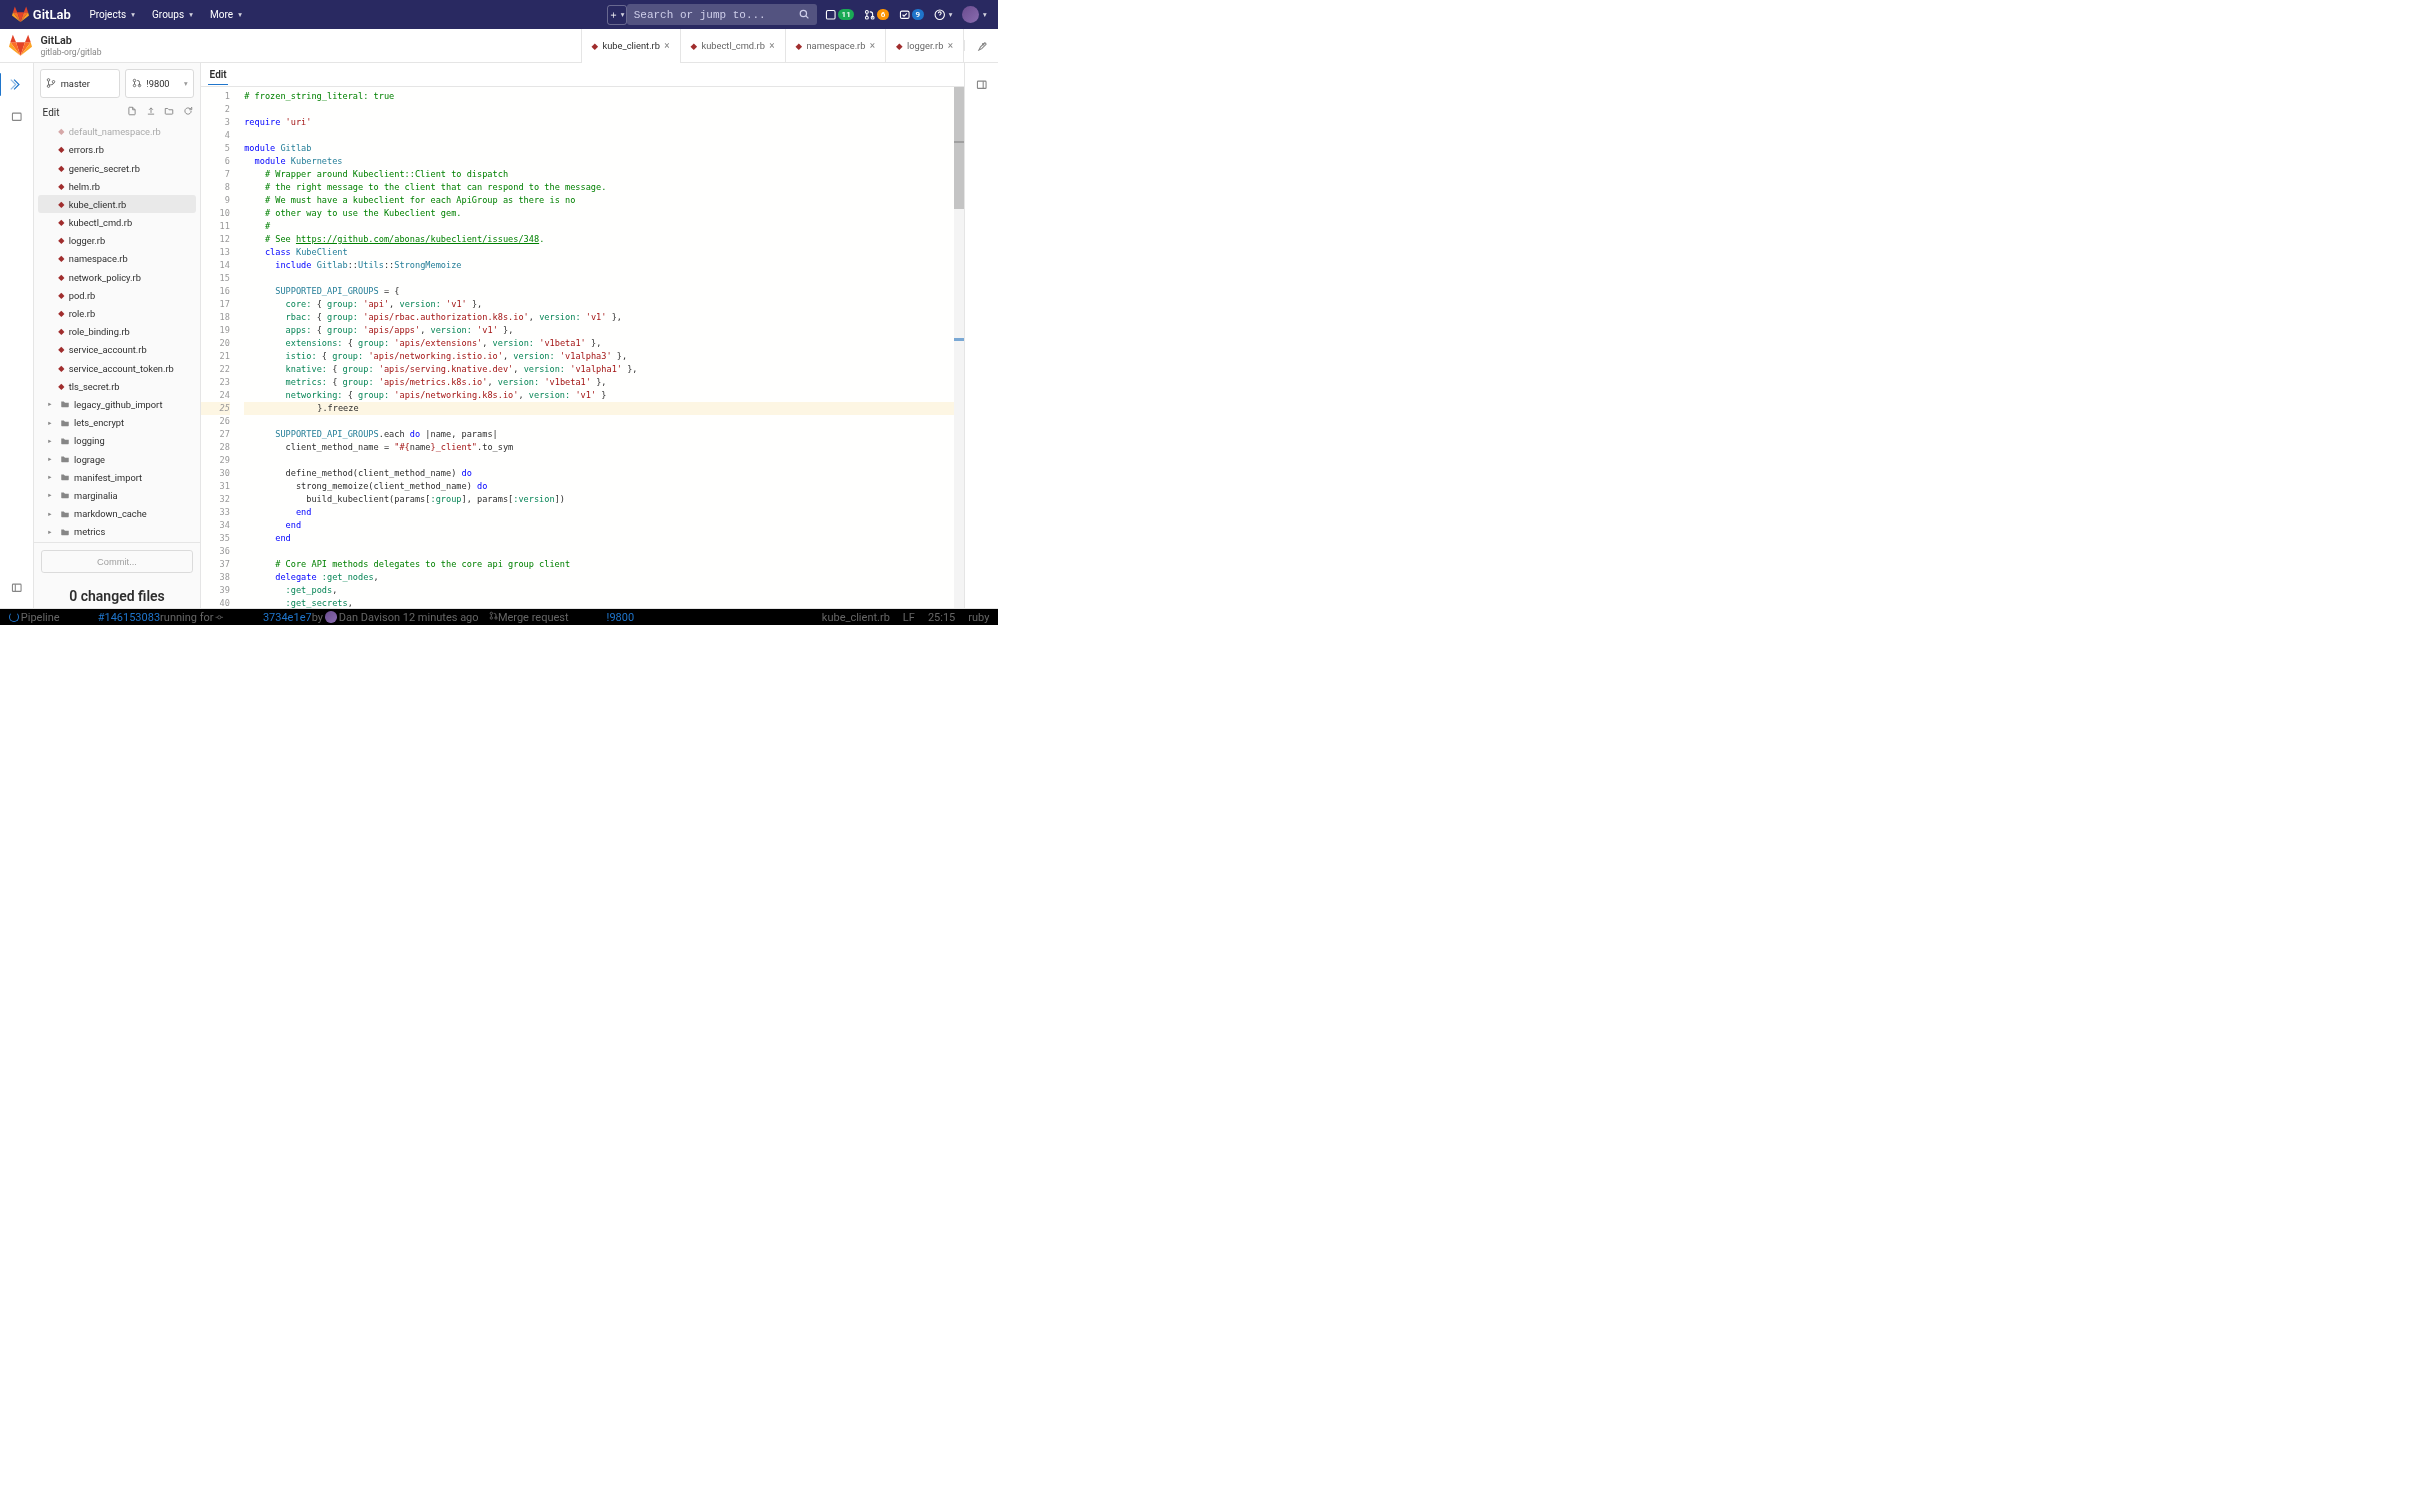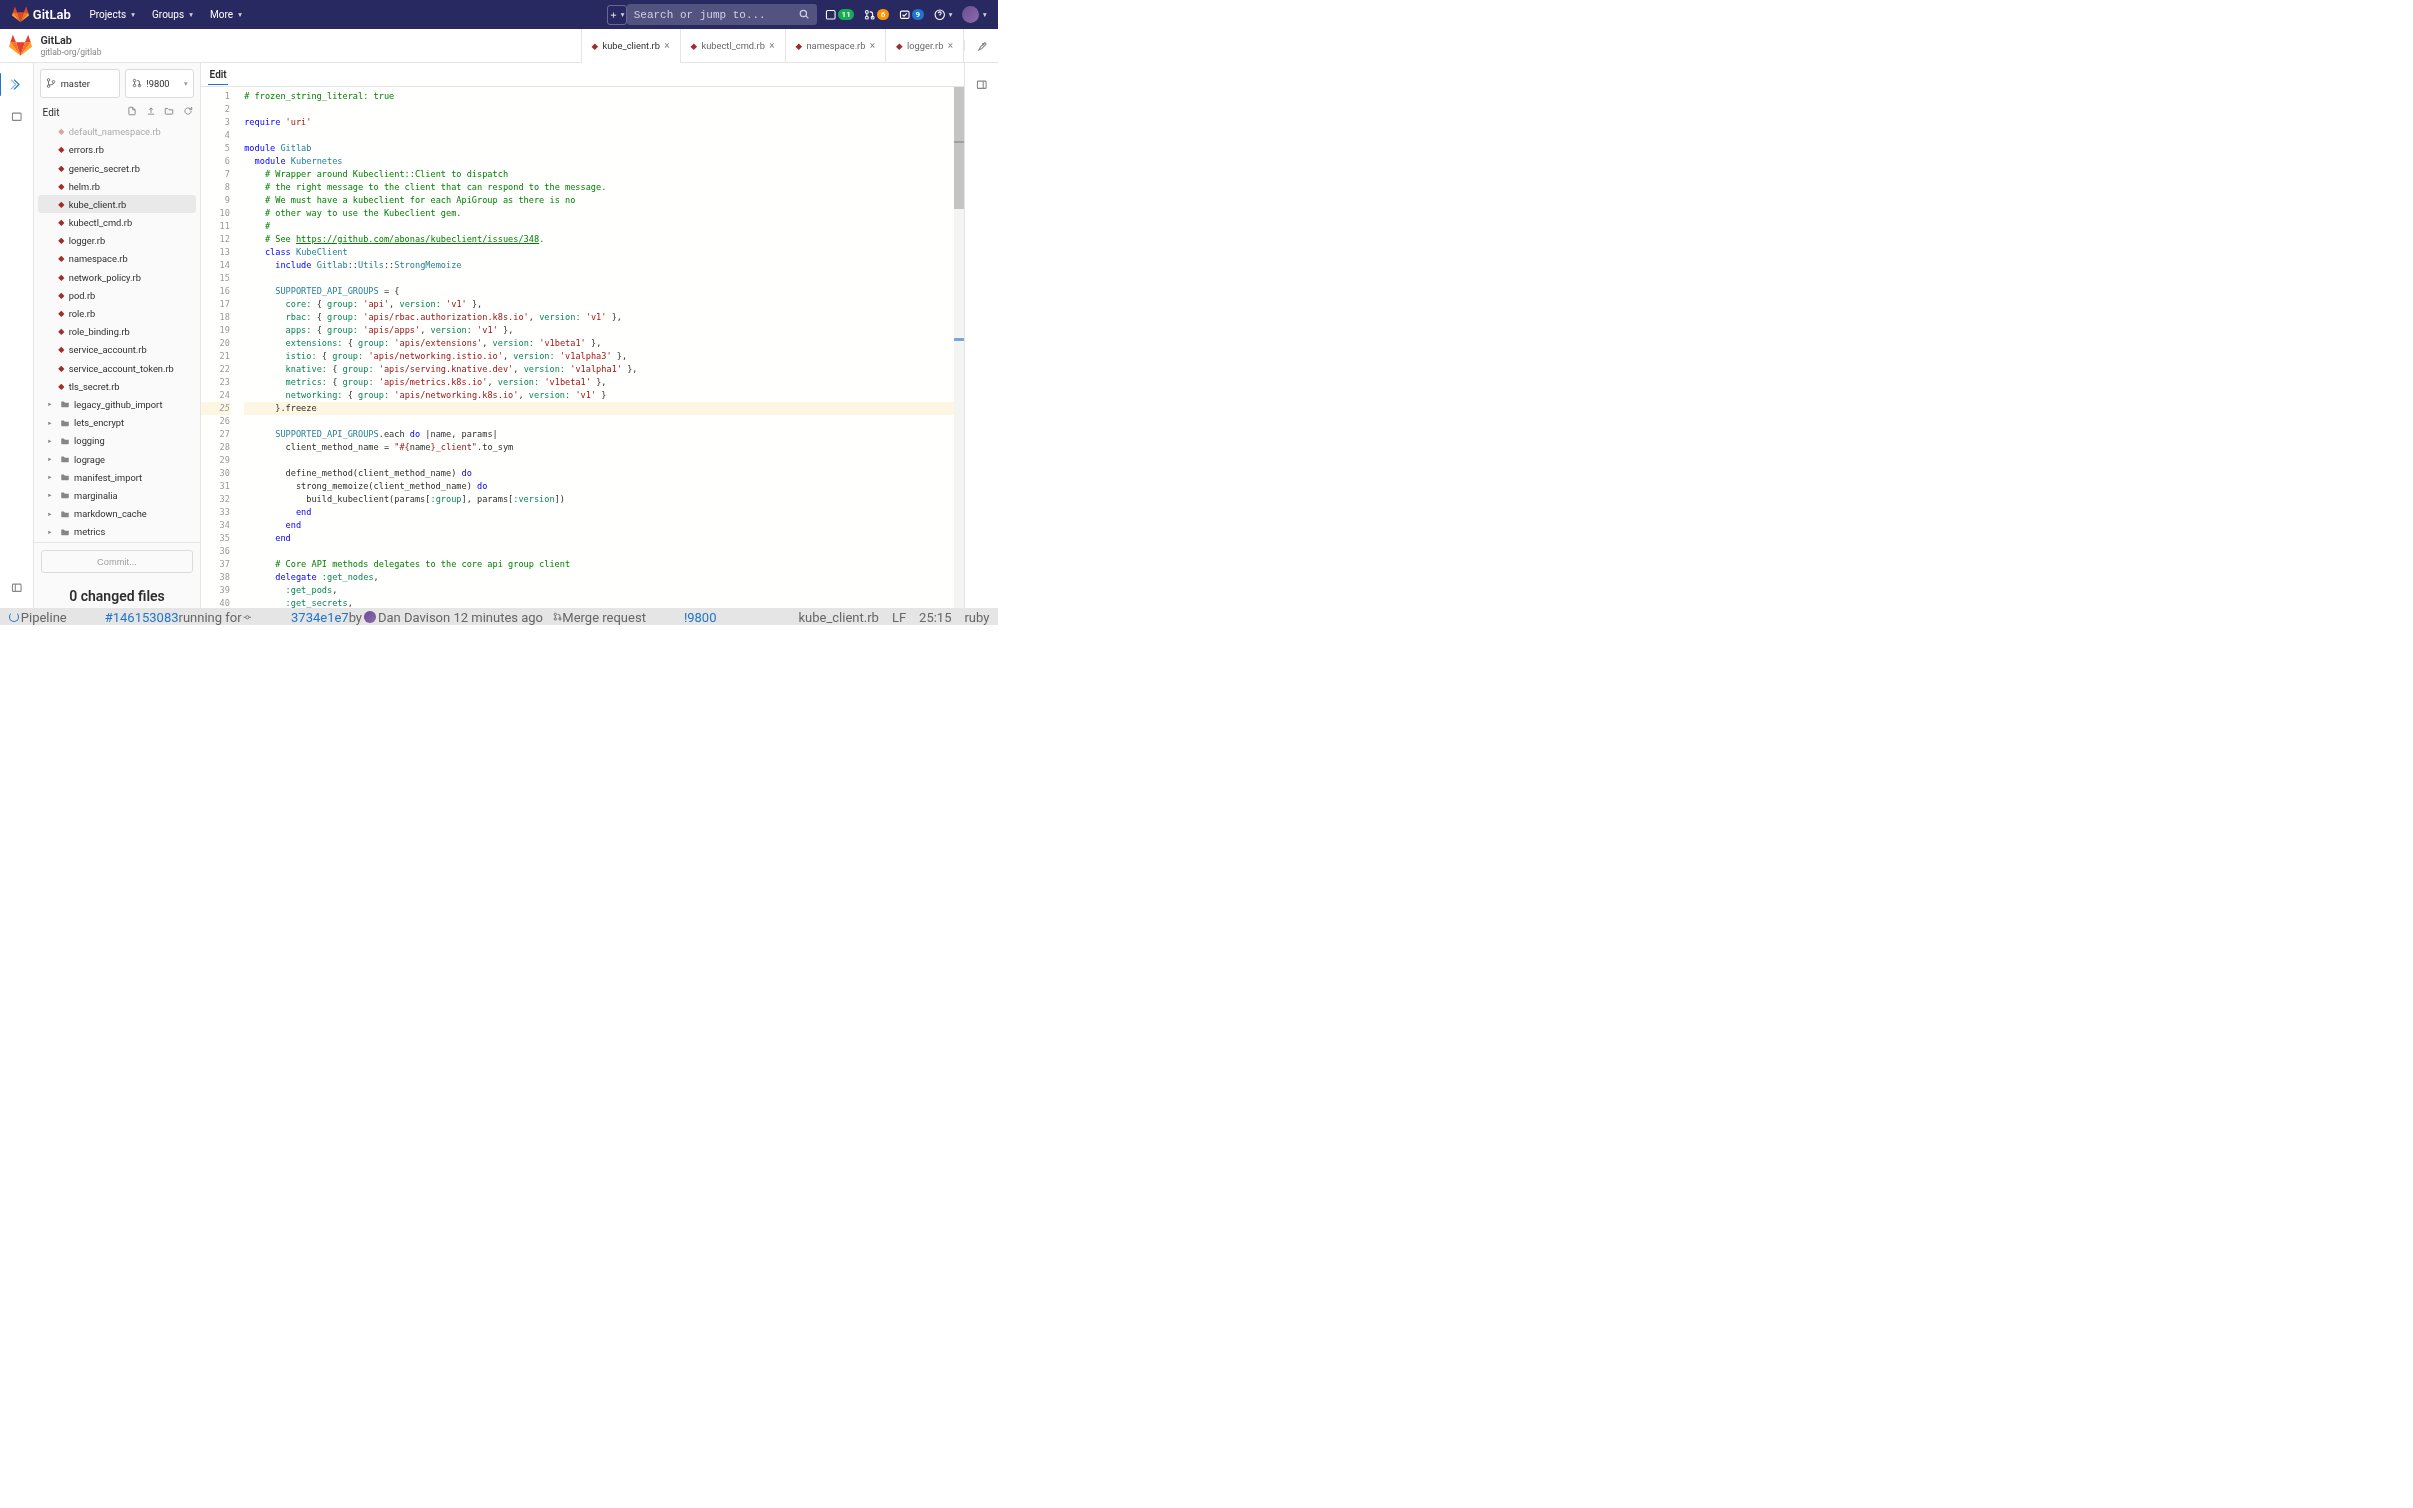--- a/index.html
+++ b/index.html
@@ -63,34 +63,34 @@
 .changedfiles { text-align:center; font-size:14px; font-weight:600; padding:7.2px 0 4.3px; }
 
 .editorarea { flex:1; display:flex; flex-direction:column; position:relative; }
 .editsubhdr { height:24.4px; display:flex; align-items:center; padding:0 7.2px; border-bottom:0.7px solid #e5e5e5; }
 .editsubhdr .edittab { font-size:10px; font-weight:600; padding:4.3px 1.4px; border-bottom:1.4px solid #1f75cb; }
 .code { flex:1; display:flex; font-family:Menlo,Monaco,Consolas,monospace; font-size:8.6px; overflow:hidden; background:#fffffe; position:relative; }
 .gutter { width:36px; text-align:right; color:#9a9a9a; padding:2.2px 7.2px 0 0; user-select:none; background:#fffffe; line-height:13px; }
 .gutter div { height:13px; }
 .codecontent { flex:1; padding:2.2px 0 0 7.2px; line-height:13px; white-space:pre; overflow:hidden; }
 .codecontent .line { height:13px; }
-.hl-line { background:#fdf6e3 !important; display:block; }
+.hl-line { background:#fdf6e3 !important; display:block;padding-left:42px; }
 .k { color:#0000ff; }
 .s { color:#a31515; }
 .c { color:#008000; }
 .sym { color:#098658; }
 .const { color:#267f99; }
 .lnk { color:#008000; text-decoration:underline; }
 .scrollbar { position:absolute; right:0; top:0; width:10px; height:100%; background:#f4f4f4; }
 .scrollthumb { position:absolute; right:0; width:10px; background:#c4c4c4; }
 .minimap-mark { position:absolute; right:0; width:10px; height:1.4px; background:#a0a0a0; }
 
 .rightrail { width:34px; border-left:0.7px solid #e5e5e5; display:flex; flex-direction:column; align-items:center; padding-top:7.2px; color:#868686; }
 
-.statusbar { height:17px; border-top:0.7px solid #e5e5e5; display:flex; align-items:center; padding:0 8.6px; font-size:13px; color:#666; background:#e5e5e5; }
+.statusbar { height:17px; border-top:0.7px solid #e5e5e5; display:flex; align-items:center; padding:0 8.6px; font-size:11px; color:#666; background:#000000; }
 .statusbar .link { color:#1f75cb; cursor:pointer;margin-left:38px; }
 .statusbar .rt { margin-left:auto; display:flex; gap:13px; }
 .statusbar .smallavatar { width:11.5px; height:11.5px; border-radius:50%; background:linear-gradient(135deg,#6b4c8f,#8a6db0); display:inline-block; vertical-align:middle; margin:0 2.2px; }
 .running-icon { display:inline-block; width:10px; height:10px; border:1.1px solid #1f75cb; border-radius:50%; border-top-color:transparent; vertical-align:middle; margin-right:2.2px; }
 svg { flex-shrink:0; }
 </style>
 </head>
 <body>
 
 <div class="topbar">

